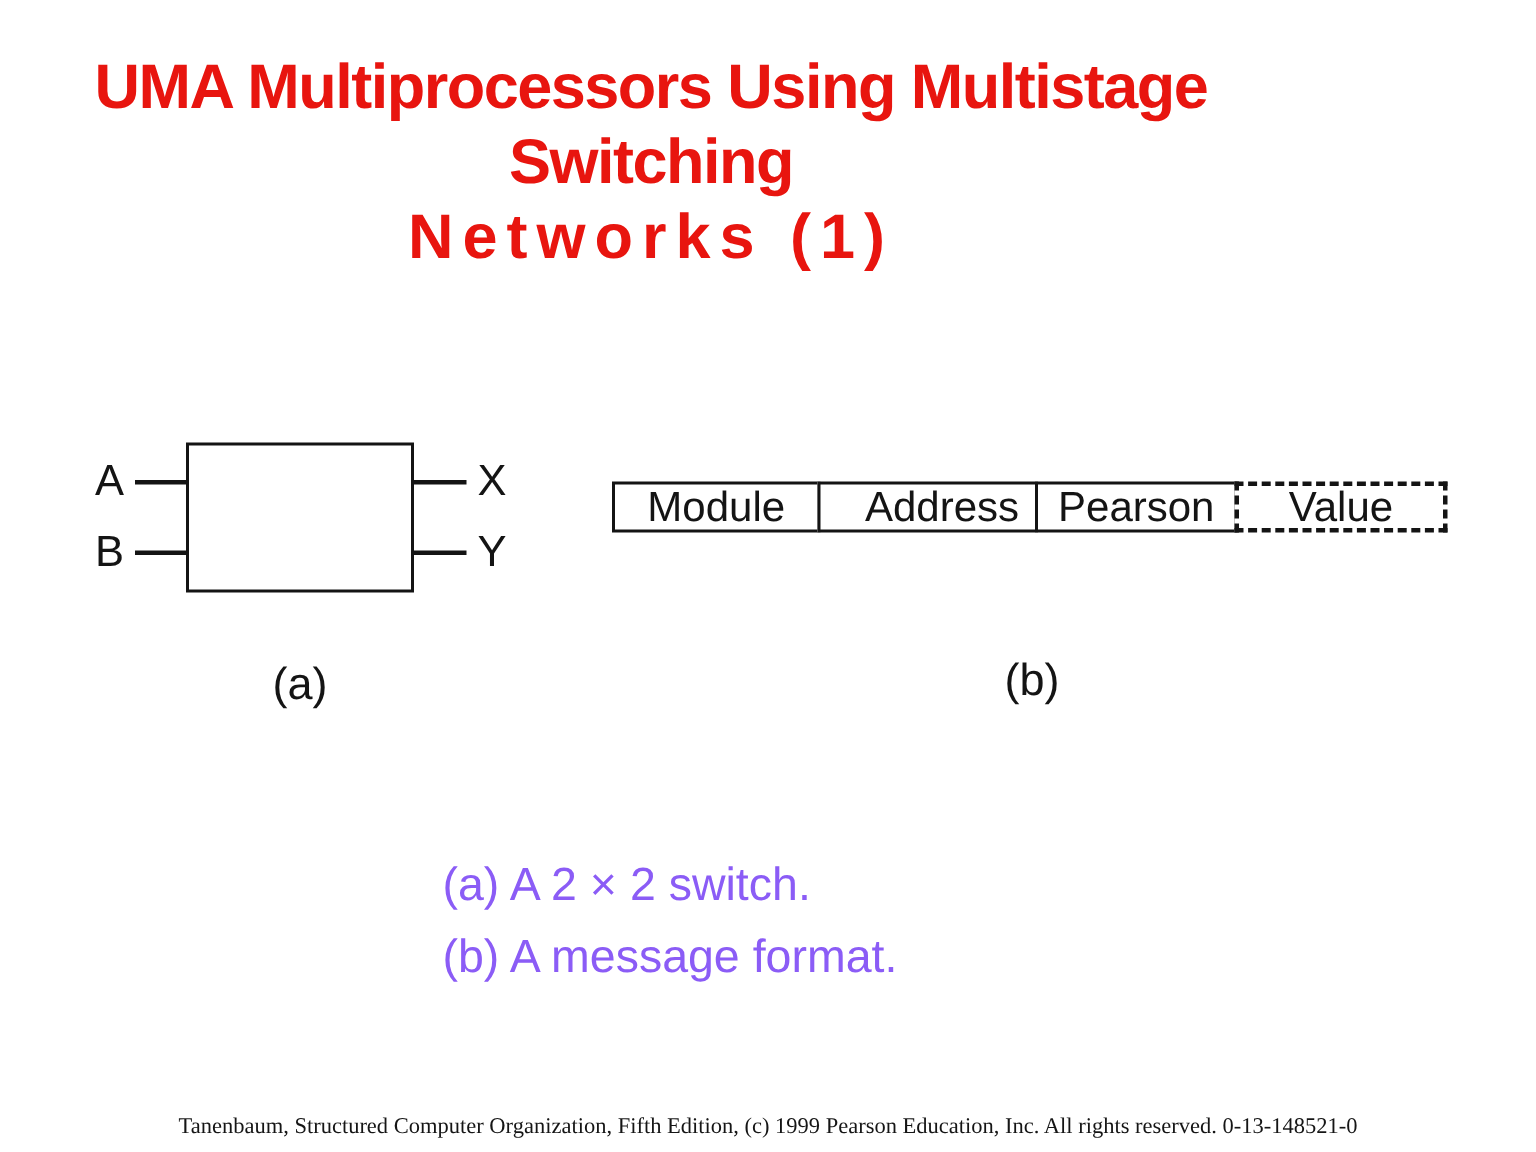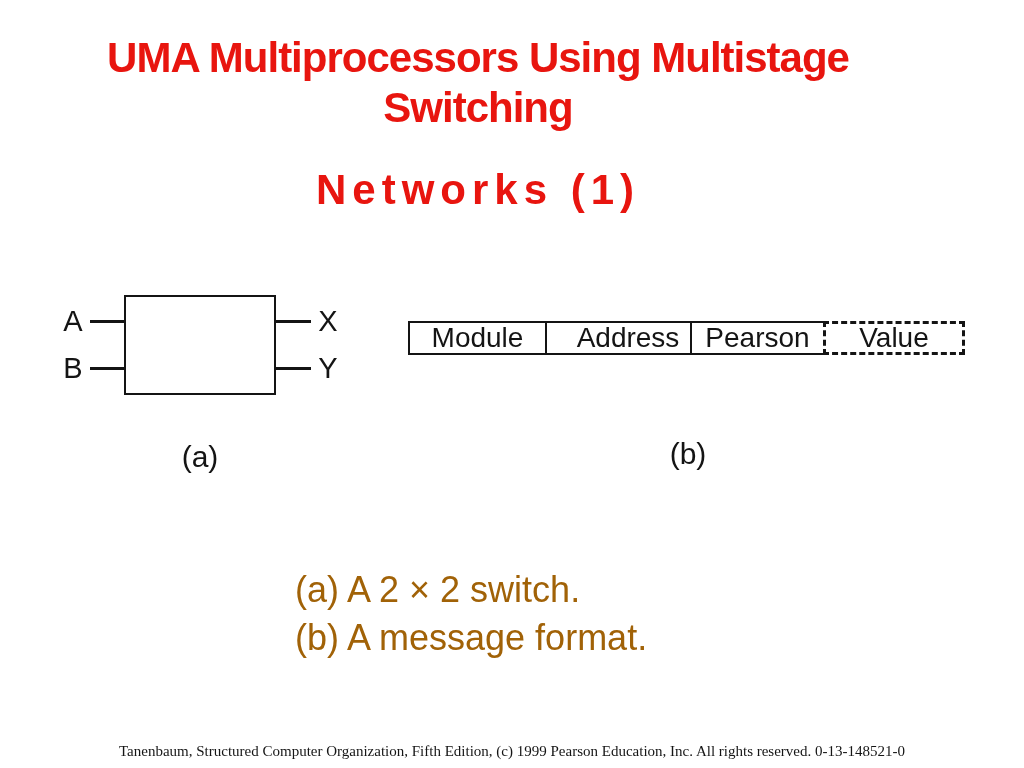--- a/index.html
+++ b/index.html
@@ -14,24 +14,23 @@
 
   
   .title {
     position: absolute;
     top: 33px; left: 0; width: 868px;
     text-align: center;
     font-weight: bold;
     font-size: 42px;
     line-height: 50px;
     color: #e8150f;
-    padding-left: 44px;
   }
   .title-line-1 { letter-spacing: -1px; }
-  .title-line-2 { letter-spacing: 6px; margin-top: 32px; }
+  .title-line-2 { letter-spacing: 6px; }
 
   
   .dlabel {
     position: absolute;
     color: #141414;
     font-size: 29px;
     line-height: 29px;
     width: 40px;
     text-align: center;
     white-space: nowrap;
@@ -84,23 +83,23 @@
   .cell-value   {
     left: 823px; width: 142px;
     border: 3px dashed #141414;
     text-align: right;
   }
 
   
   .captions {
     position: absolute;
     left: 295px; top: 566px;
-    font-size: 36px;
+    font-size: 31px;
     line-height: 48px;
-    color: #a16207;
+    color: #8b5cf6;
     white-space: nowrap;
   }
 
   
   .footer {
     position: absolute;
     left: 0; top: 741px; width: 1024px;
     text-align: center;
     font-family: "Liberation Serif", serif;
     font-size: 15px;

